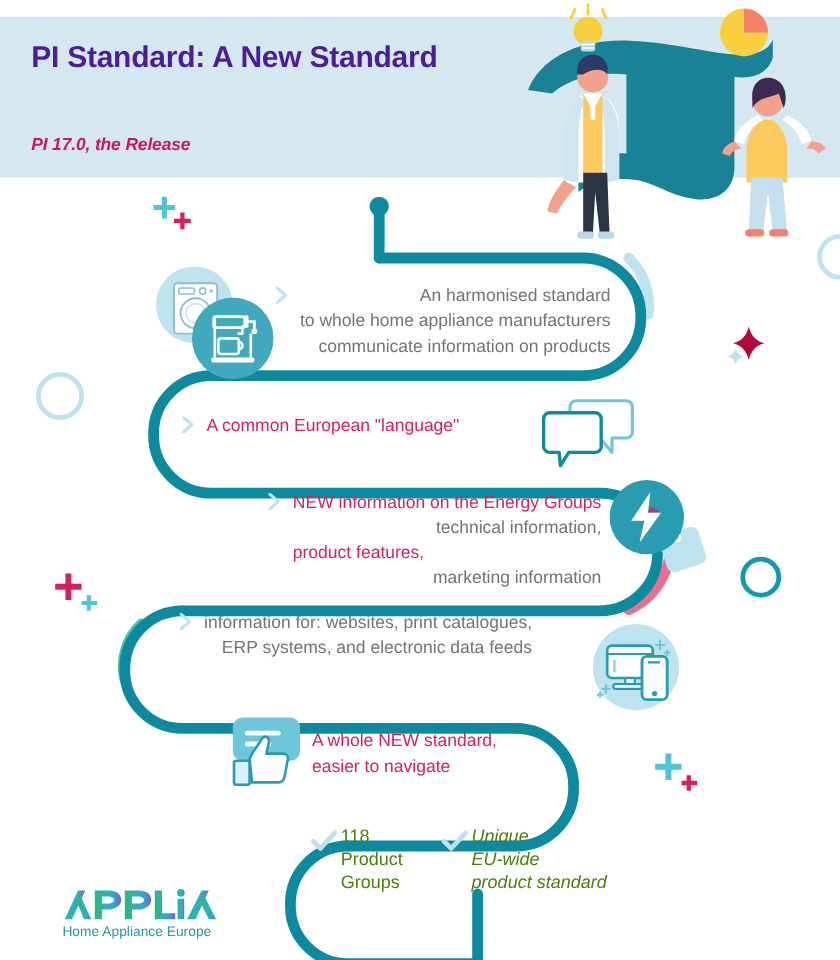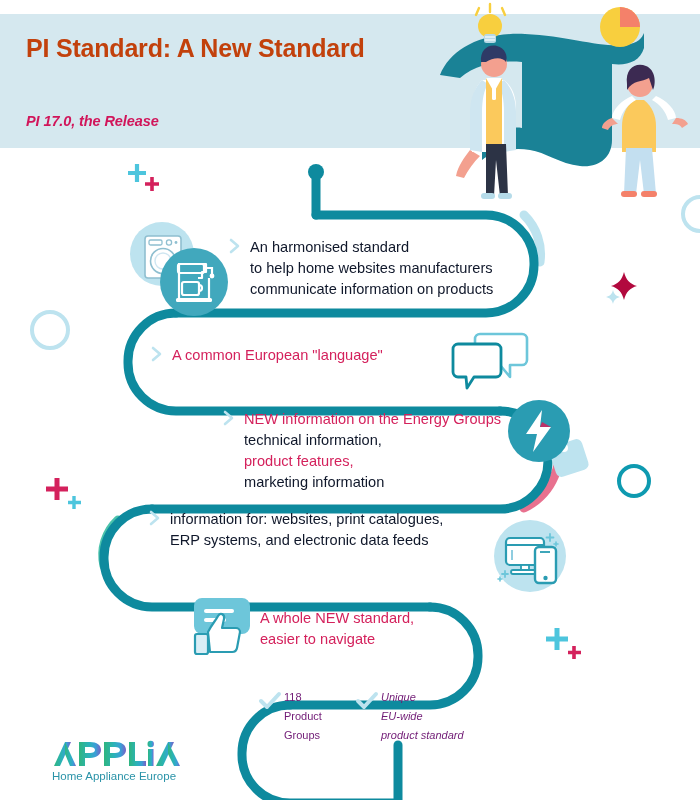--- a/index.html
+++ b/index.html
@@ -29,21 +29,21 @@
     background: #d5e8ef;
   }
   .header-title {
     position: absolute;
     left: 26px;
     top: 32px;
     width: 420px;
     font-size: 25px;
     font-weight: bold;
     line-height: 1.32;
-    color: #c2410c;
+    color: #4c1d95;
     letter-spacing: -0.2px;
   }
   .header-sub {
     position: absolute;
     left: 26px;
     top: 113px;
     font-size: 14.5px;
     font-weight: bold;
     color: #d1155a;
     letter-spacing: -0.1px;
@@ -81,37 +81,37 @@
   .block .lines {
     position: absolute;
     left: 22px;
     top: 0;
   }
   .line {
     font-size: 14.6px;
     line-height: 21px;
     white-space: nowrap;
   }
-  .c-teal  { color: #0f172a; }
+  .c-teal  { color: #737373; text-align: right; }
   .c-pink  { color: #d4215c; }
 
   
   .icon-wrap { position: absolute; }
 
   
   .check-item {
     position: absolute;
   }
   .check-item .ctext {
     position: absolute;
     left: 26px;
     top: -2px;
-    font-size: 11px;
+    font-size: 15px;
     line-height: 19px;
-    color: #701a75;
+    color: #4d7c0f;
     white-space: nowrap;
   }
 
   
   .decor { position: absolute; }
 
   
   .logo {
     position: absolute;
     left: 16px;
@@ -249,21 +249,21 @@
   </div>
 
   <div class="block" style="left:228px; top:237px;">
     <span class="chev">
       <svg width="14" height="18" viewBox="0 0 14 18">
           <path d="M3 3 L 10 9 L 3 15" fill="none" stroke="#bde3ef" stroke-width="2.6" stroke-linecap="round" stroke-linejoin="round"></path>
         </svg>
     </span>
     <div class="lines">
       <div class="line c-teal">An harmonised standard</div>
-      <div class="line c-teal">to help home websites manufacturers</div>
+      <div class="line c-teal">to whole home appliance manufacturers</div>
       <div class="line c-teal">communicate information on products</div>
     </div>
   </div>
 
   <div class="block" style="left:150px; top:345px;">
     <span class="chev">
       <svg width="14" height="18" viewBox="0 0 14 18">
           <path d="M3 3 L 10 9 L 3 15" fill="none" stroke="#bde3ef" stroke-width="2.6" stroke-linecap="round" stroke-linejoin="round"></path>
         </svg>
     </span>
@@ -366,21 +366,21 @@
           <path d="M3 11 L 9 17 L 21 4" fill="none" stroke="#bde3ef" stroke-width="4" stroke-linecap="round" stroke-linejoin="round"></path>
         </svg>
     </span>
     <div class="ctext">
       <div>118</div>
       <div>Product</div>
       <div>Groups</div>
     </div>
   </div>
 
-  <div class="check-item" style="left:355px; top:690px;font-style:italic;">
+  <div class="check-item" style="left:367px; top:690px;font-style:italic;">
     <span>
       <svg width="24" height="22" viewBox="0 0 24 22">
           <path d="M3 11 L 9 17 L 21 4" fill="none" stroke="#bde3ef" stroke-width="4" stroke-linecap="round" stroke-linejoin="round"></path>
         </svg>
     </span>
     <div class="ctext">
       <div>Unique</div>
       <div>EU-wide</div>
       <div>product standard</div>
     </div>

